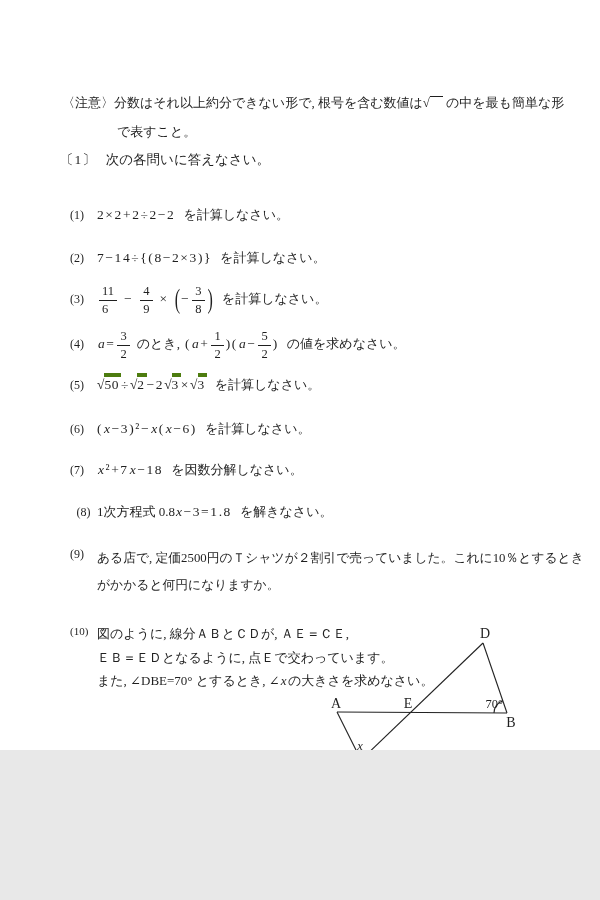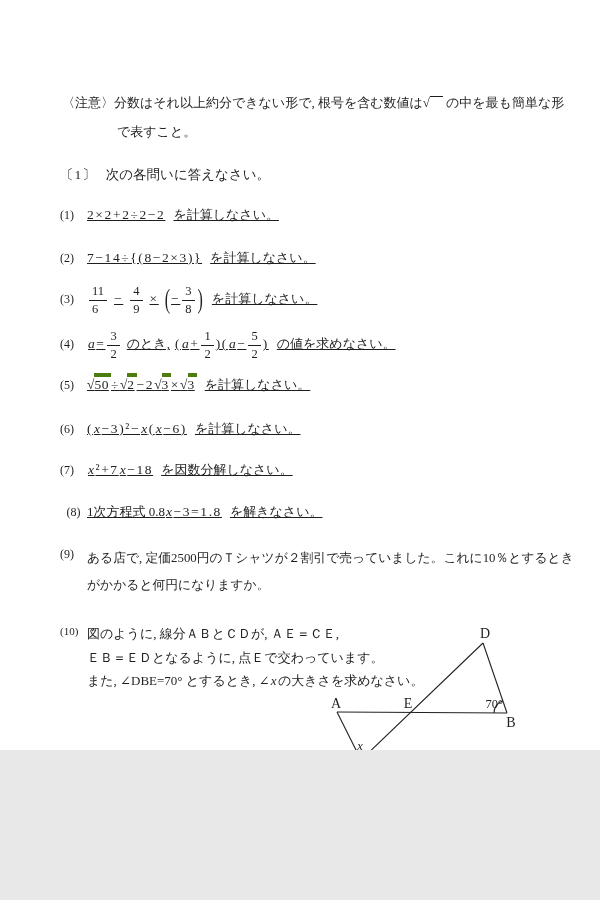--- a/index.html
+++ b/index.html
@@ -11,23 +11,23 @@
     font-family:"Liberation Serif","DejaVu Serif",serif;
     color:#1f1f1f;
     overflow:hidden;
   }
   .notice{
     position:absolute;left:62px;top:88px;width:492px;
     font-size:13px;line-height:29px;
     padding-left:55px;text-indent:-55px;
   }
   .vinc{display:inline-block;width:13px;height:11px;border-top:1.2px solid currentColor;vertical-align:-1px;margin-right:3px;}
-  .section-title{position:absolute;left:60px;top:166px;font-size:13.5px;}
+  .section-title{position:absolute;left:60px;top:151px;font-size:13.5px;}
   .section-title .slabel{margin-right:9px;letter-spacing:1px;}
-  .prob{position:absolute;left:60px;font-size:13px;line-height:17px;white-space:nowrap;text-decoration:underline;}
+  .prob{position:absolute;left:70px;font-size:13px;line-height:17px;white-space:nowrap;}
   .prob .pnum{display:inline-block;width:27px;font-size:12px;letter-spacing:0;vertical-align:baseline;}
   .math{font-size:13.5px;letter-spacing:1.6px;}
   .vr{font-style:italic;letter-spacing:0.5px;padding:0 1px;}
   .tail{margin-left:8px;}
   .ml{margin-left:5px;}
   .mr{margin-right:5px;}
   .tall{line-height:34px;}
   .frac{display:inline-block;vertical-align:middle;text-align:left;font-size:12.5px;line-height:1.15;letter-spacing:0;margin:0 2px;}
   .frac .fn{display:block;padding:0 3px 1px 3px;}
   .frac .fd{display:block;border-top:1px solid #1f1f1f;padding:1px 3px 0 3px;}

